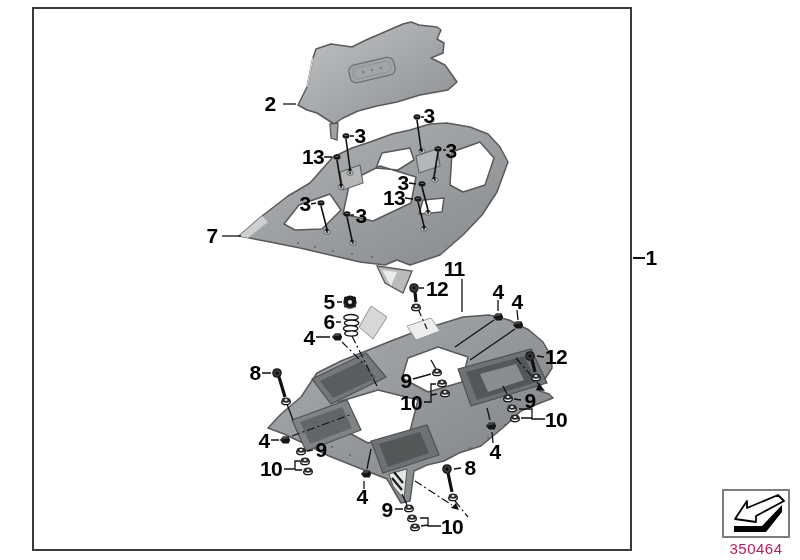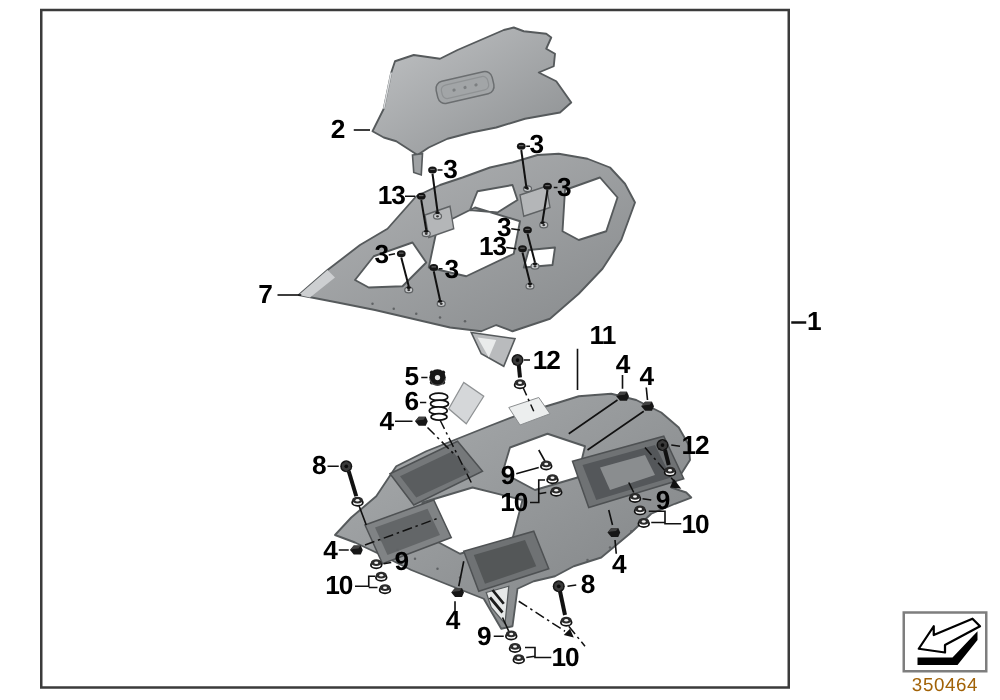--- a/index.html
+++ b/index.html
@@ -7,21 +7,21 @@
          font-family:"Liberation Sans",sans-serif;}
   #frame{position:absolute;left:32px;top:7px;width:600px;height:544px;
          border:2px solid #3b3b3b;box-sizing:border-box;}
   svg{position:absolute;left:0;top:0;}
   .co{position:absolute;transform:translate(-50%,-50%);
       font:700 21px "Liberation Sans",sans-serif;color:#000;letter-spacing:-0.8px;
       white-space:nowrap;}
   #arrowbox{position:absolute;left:722px;top:489px;width:68px;height:49px;
             border:2px solid #7e7e7e;box-sizing:border-box;background:#fff;}
   #imgnum{position:absolute;left:714px;top:540px;width:84px;text-align:center;
-          font:15px "Liberation Sans",sans-serif;color:#a16207;letter-spacing:0.5px;}
+          font:15px "Liberation Sans",sans-serif;color:#be185d;letter-spacing:0.5px;}
 </style>
 </head>
 <body>
 
 <div id="stage">
 
   <div id="frame"></div>
 
   <svg width="800" height="560" viewBox="0 0 800 560">
     <defs>
@@ -304,21 +304,21 @@
       <ellipse cx="0" cy="-6.5" rx="7.2" ry="3" fill="#fff" stroke="#111" stroke-width="1.4"></ellipse>
       <ellipse cx="0.6" cy="-1" rx="7.2" ry="3" fill="#fff" stroke="#111" stroke-width="1.4"></ellipse>
       <ellipse cx="-0.4" cy="4.5" rx="7.2" ry="3" fill="#fff" stroke="#111" stroke-width="1.4"></ellipse>
       <ellipse cx="0.2" cy="9.5" rx="6.4" ry="2.6" fill="#fff" stroke="#111" stroke-width="1.4"></ellipse>
     </g>
   </svg>
 
   <div class="co" style="left:651px;top:258px">1</div>
   <div class="co" style="left:270px;top:104px">2</div>
   <div class="co" style="left:212px;top:236px">7</div>
-  <div class="co" style="left:482px;top:269px">11</div>
+  <div class="co" style="left:454px;top:269px">11</div>
   <div class="co" style="left:329px;top:302px">5</div>
   <div class="co" style="left:329px;top:322px">6</div>
   <div class="co" style="left:429px;top:116px">3</div>
   <div class="co" style="left:360px;top:136px">3</div>
   <div class="co" style="left:451px;top:151px">3</div>
   <div class="co" style="left:403px;top:183px">3</div>
   <div class="co" style="left:305px;top:204px">3</div>
   <div class="co" style="left:361px;top:216px">3</div>
   <div class="co" style="left:313px;top:157px">13</div>
   <div class="co" style="left:394px;top:198px">13</div>

